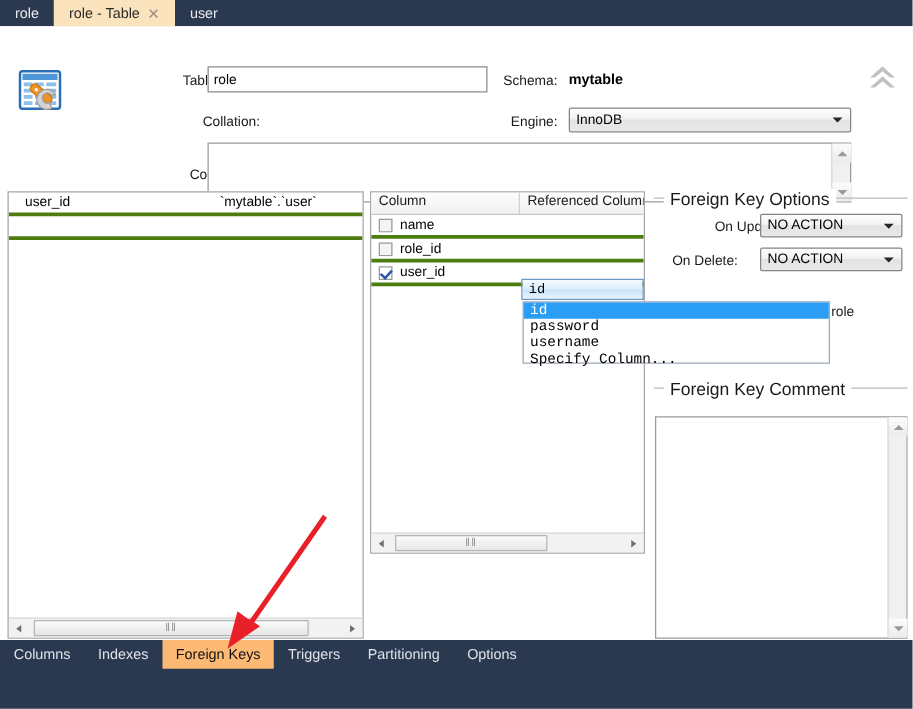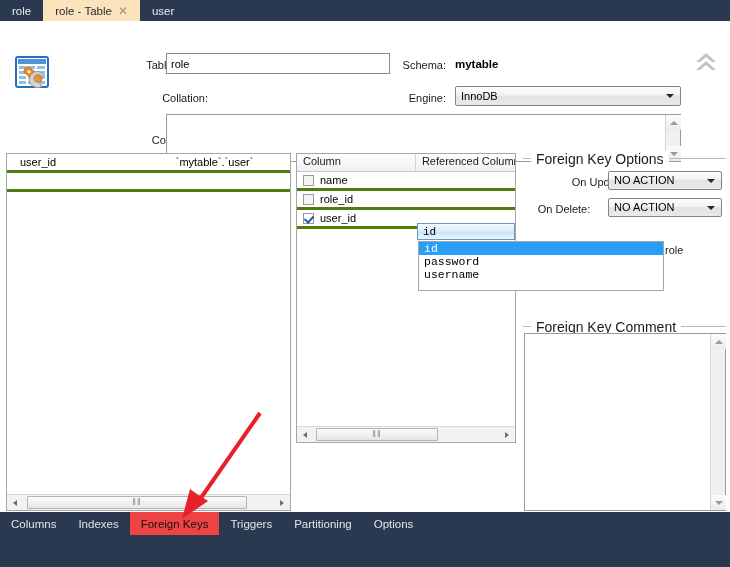--- a/index.html
+++ b/index.html
@@ -118,21 +118,21 @@
     font-family:"Liberation Mono","DejaVu Sans Mono",monospace;font-size:11.5px;
     z-index:40;
   }
   #dropdownlist .ditem{height:13px;line-height:13px;padding:0 5px;white-space:nowrap;color:#000;}
   #dropdownlist .ditem.sel{background:#2a9df4;color:#fff;}
 
   
   #bottombar{position:absolute;left:0;bottom:0;width:730px;height:55px;background:#2b3950;}
   #bottomtabs{position:absolute;left:0;top:0;height:23px;display:flex;align-items:stretch;text-align:right;}
   .btab{display:flex;align-items:center;padding:0 11px;color:#dfe3e9;font-size:11.5px;white-space:nowrap;}
-  .btab.active{background:#ef4444;color:#111;}
+  .btab.active{background:#fdba74;color:#111;}
   #watermark{
     position:absolute;left:478px;top:5px;font-size:13.5px;color:#6f7c90;
     font-family:"Liberation Sans",sans-serif;white-space:nowrap;
   }
   
   #redarrow{position:absolute;left:168px;top:405px;width:110px;height:120px;pointer-events:none;z-index:60;}
 </style>
 </head>
 <body>
 
@@ -294,21 +294,21 @@
 </div>
 
 <div class="flabel" style="left:524px;top:203px;width:80px;text-align:center;">On Delete:</div>
 <div class="fcombo" style="left:608px;top:198px;width:114px;height:19px;">
   <span>NO ACTION</span>
   <span class="arrow"></span>
 </div>
 
 <div style="position:absolute;left:665px;top:244px;font-size:11px;color:#1a1a1a;">role</div>
 
-<div class="groupbox" style="left:523px;top:319px;width:203px;height:14px;">
+<div class="groupbox" style="left:523px;top:303px;width:203px;height:14px;">
   <div class="gbline"></div>
   <div class="gbtitle">Foreign Key Comment</div>
 </div>
 <div id="commentbox2" style="position:absolute;left:524px;top:333px;width:202px;height:178px;border:1px solid #9a9a9a;background:#fff;box-sizing:border-box;">
   <div class="vscroll">
     <div class="sbtn up">
         <span class="tri-up"></span>
       </div>
     <div class="sbtn down">
         <span class="tri-dn"></span>
@@ -317,20 +317,21 @@
 </div>
 
 <div id="cellcombo" style="left:417px;top:223px;width:98px;height:17px;">
   <span>id</span>
 </div>
 
 <div id="dropdownlist" style="left:418px;top:241px;width:246px;height:50px;">
   <div class="ditem sel">id</div>
   <div class="ditem">password</div>
   <div class="ditem">username</div>
+  <div class="ditem">Specify Column...</div>
 </div>
 
 <div id="redarrow">
   <svg width="110" height="120" viewBox="0 0 110 120">
     <line x1="92" y1="8" x2="28" y2="100" stroke="#e8202a" stroke-width="4"></line>
     <path d="M14 114 L40 96 L31 90 Z" fill="#e8202a"></path>
     <path d="M14 114 L22 84 L33 92 Z" fill="#e8202a"></path>
   </svg>
 </div>
 

